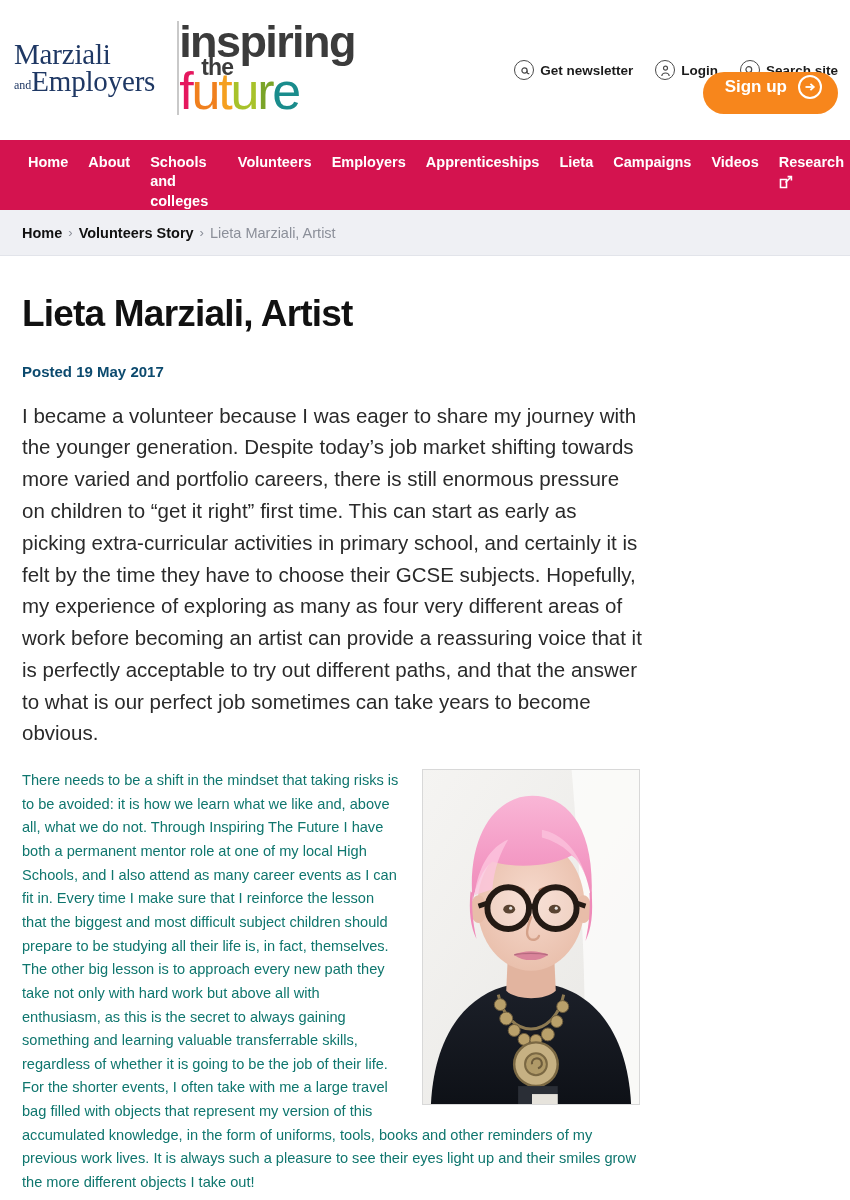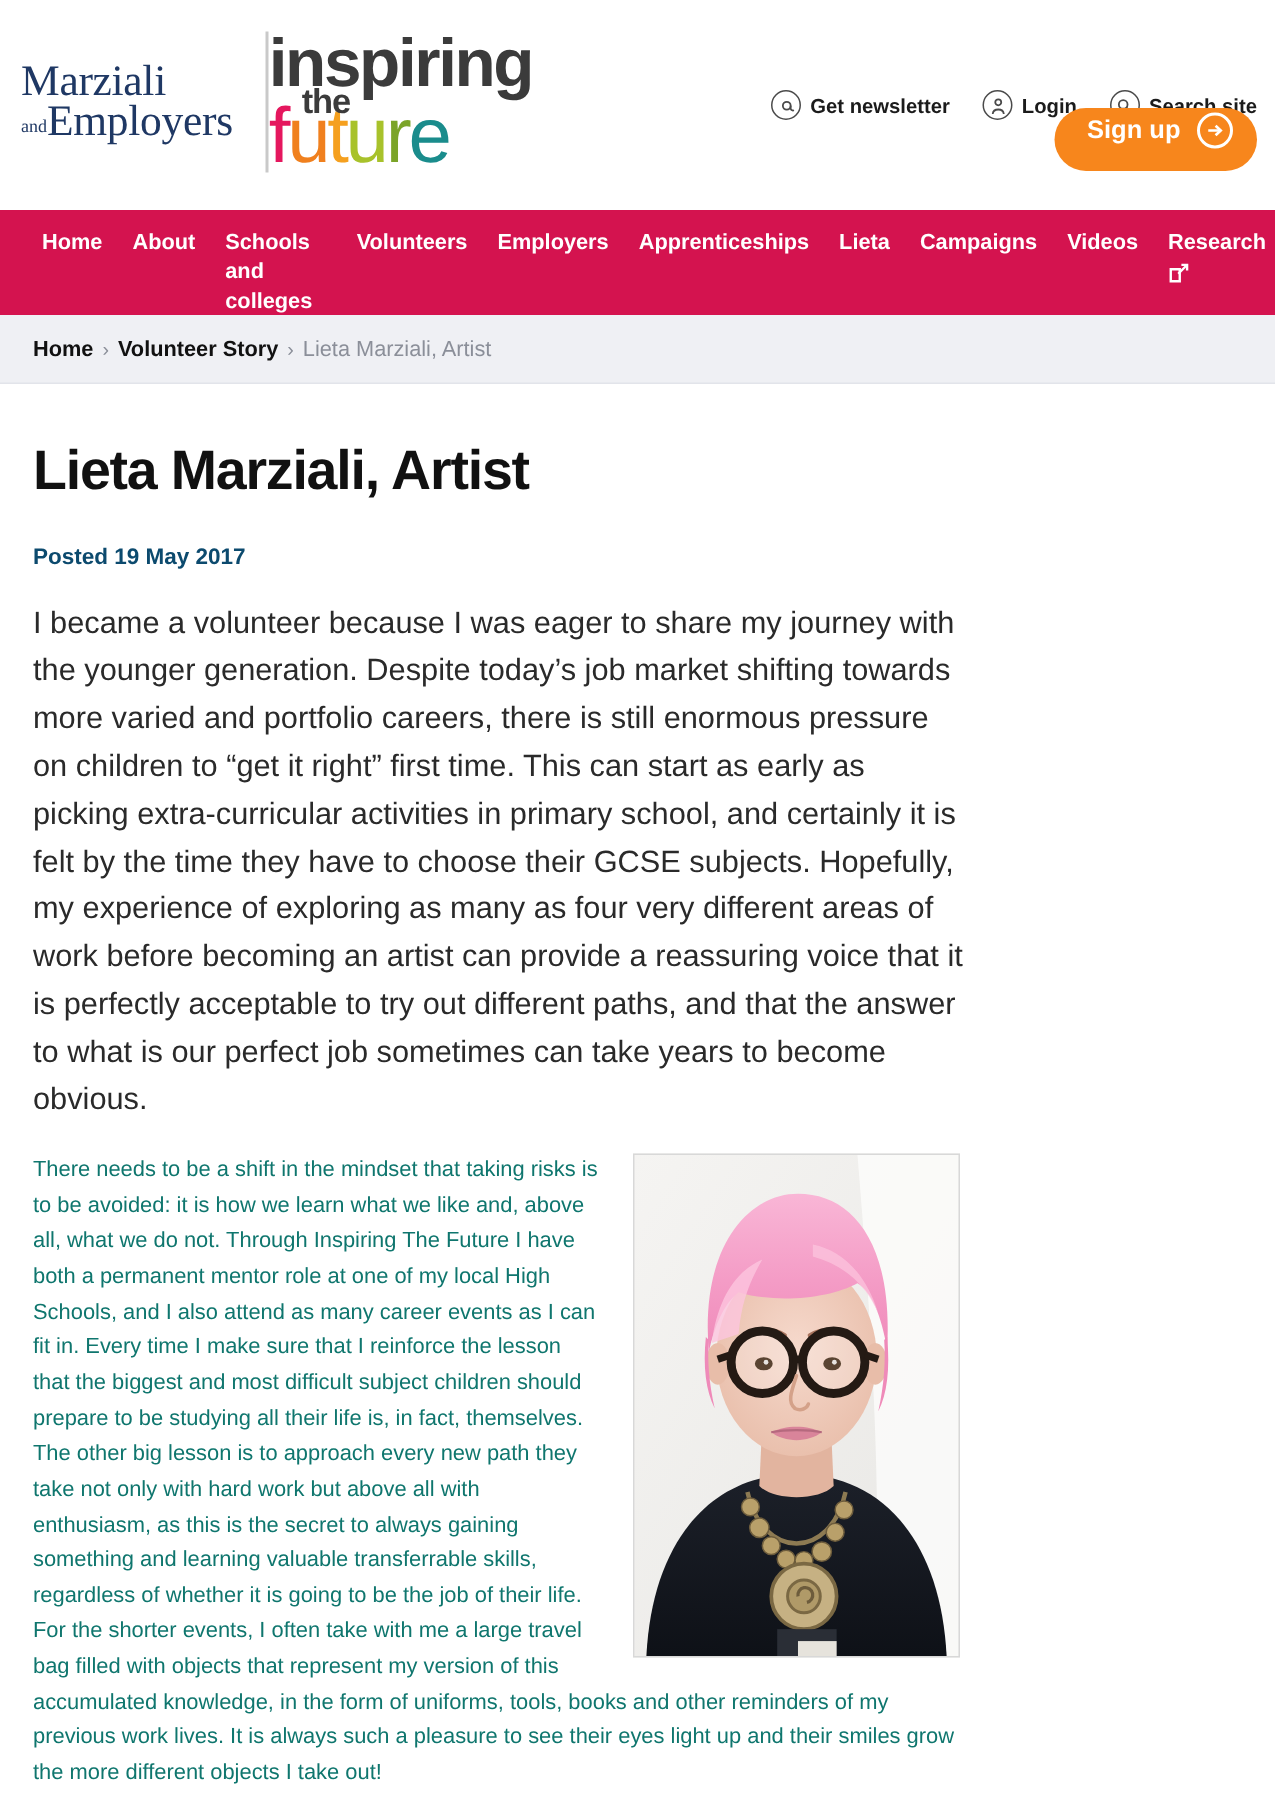--- a/index.html
+++ b/index.html
@@ -306,21 +306,21 @@
           <path d="M2 4.5 h5.5 v8 h-6 v-8 z" fill="none" stroke="#ffffff" stroke-width="1.6"></path>
           <line x1="6.5" y1="7.5" x2="12" y2="2" stroke="#ffffff" stroke-width="1.6"></line>
           <polyline points="8.6,1.6 12.4,1.6 12.4,5.4" fill="none" stroke="#ffffff" stroke-width="1.6"></polyline>
         </svg></span>
     </a>
   </nav>
 
 <div class="breadcrumb" id="breadcrumb">
     <a href="#" class="crumb-link">Home</a>
     <span class="crumb-sep">›</span>
-    <a href="#" class="crumb-link">Volunteer Story</a>
+    <a href="#" class="crumb-link">Volunteers Story</a>
     <span class="crumb-sep">›</span>
     <span class="crumb-current">Lieta Marziali, Artist</span>
   </div>
 
 <main class="main">
   <h1 class="page-title">Lieta Marziali, Artist</h1>
   <div class="posted">Posted 19 May 2017</div>
   <p class="lead">I became a volunteer because I was eager to share my journey with the younger generation. Despite today’s job market shifting towards more varied and portfolio careers, there is still enormous pressure on children to “get it right” first time. This can start as early as picking extra-curricular activities in primary school, and certainly it is felt by the time they have to choose their GCSE subjects. Hopefully, my experience of exploring as many as four very different areas of work before becoming an artist can provide a reassuring voice that it is perfectly acceptable to try out different paths, and that the answer to what is our perfect job sometimes can take years to become obvious.</p>
 
   <div class="flow">

